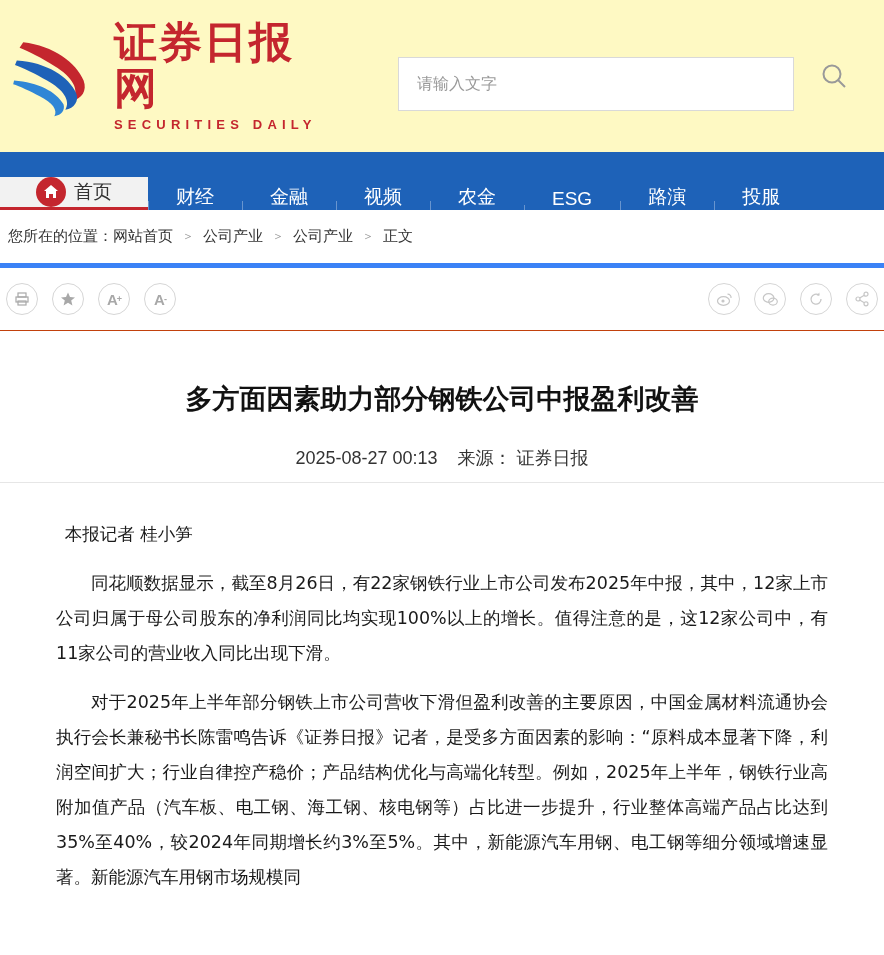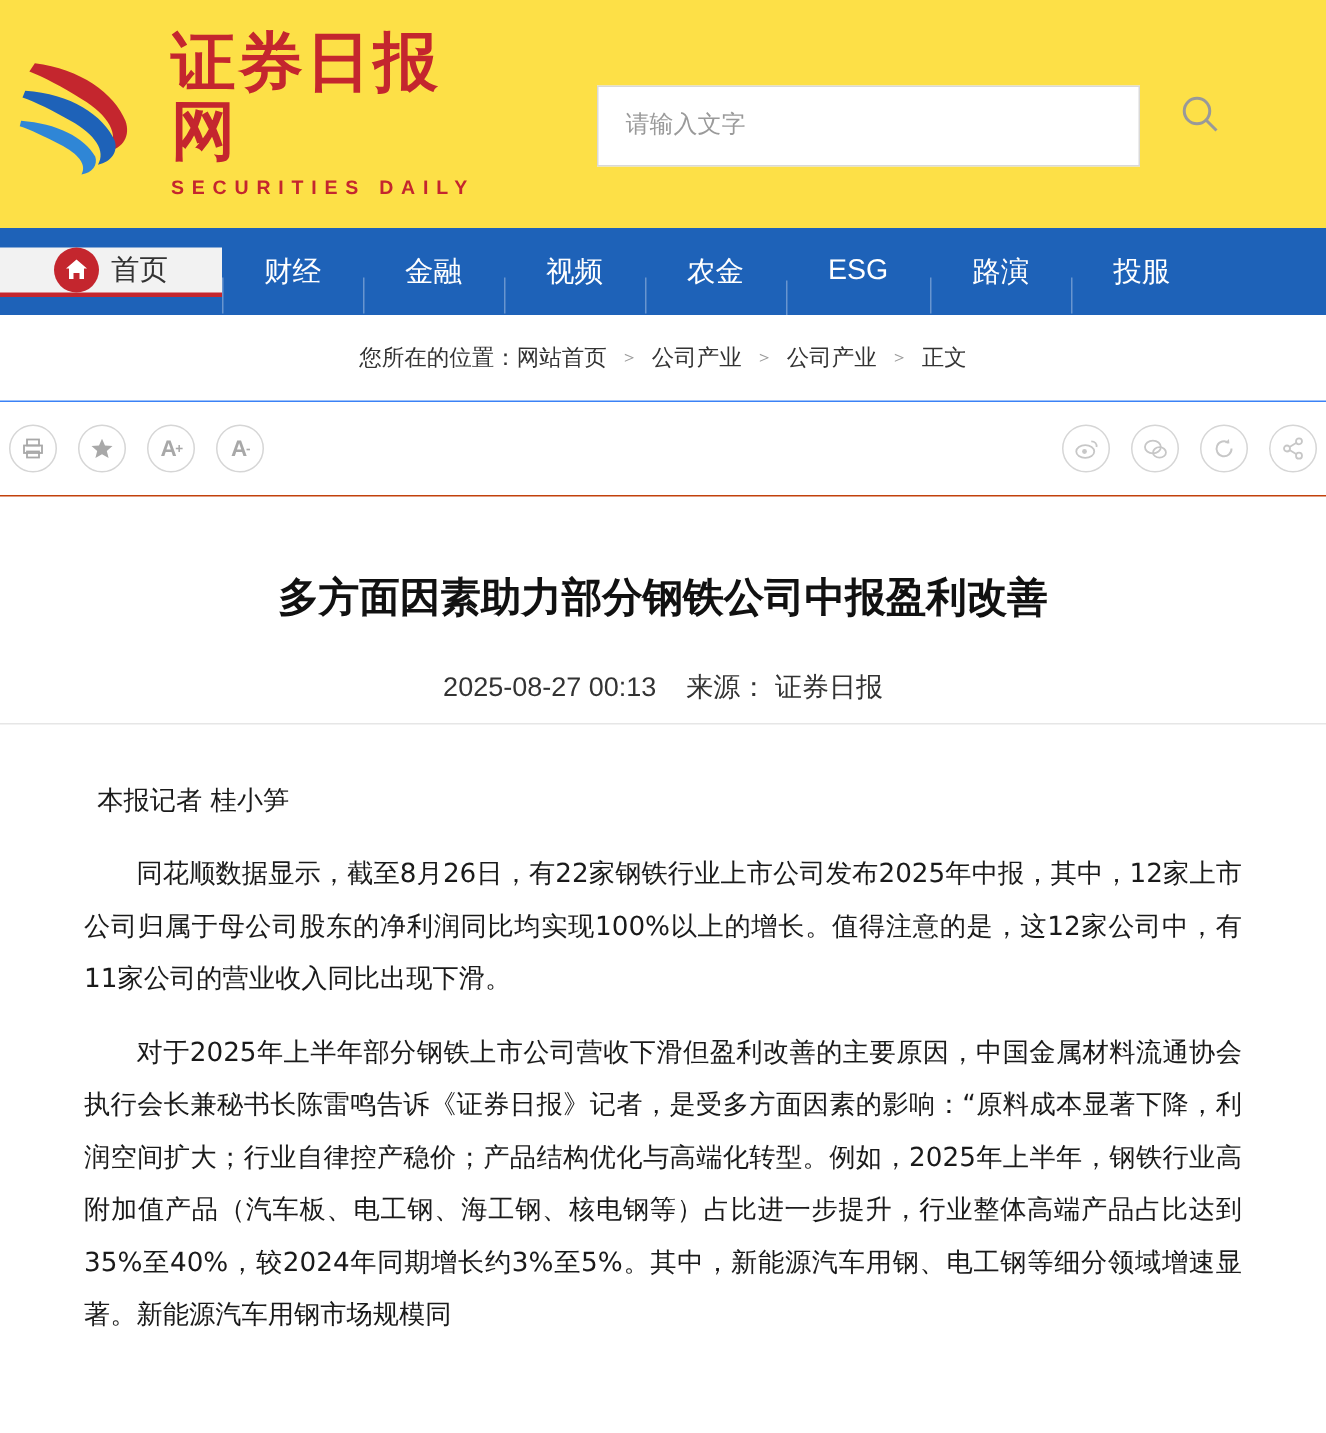--- a/index.html
+++ b/index.html
@@ -12,21 +12,21 @@
     color: #222;
   }
   body { overflow-x: hidden; }
 
   
   .header {
     height: 152px;
     display: flex;
     align-items: center;
     padding: 0 0 0 8px;
-    background: #fde047;
+    background: #fef9c3;
     position: relative;
   }
   .logo-wrap {
     display: flex;
     align-items: center;
     gap: 10px;
     width: 330px;
     padding-left: 4px;
   }
   .logo-mark { width: 92px; height: 86px; flex: none; }
@@ -46,21 +46,21 @@
     margin-top: 6px;
     font-weight: bold;
   }
   .search-area {
     display: flex;
     align-items: center;
     margin-left: 60px;
     gap: 18px;
   }
   .search-box {
-    width: 362px;
+    width: 396px;
     height: 54px;
     border: 1px solid #d9d9d9;
     display: flex;
     align-items: center;
     padding: 0 16px;
     background: #fff;
     margin-top: 16px;
   }
   .search-box input {
     border: none;
@@ -75,21 +75,21 @@
     width: 44px; height: 44px;
     display: flex; align-items: center; justify-content: center;
     background: none; border: none; cursor: pointer;
   }
 
   
   .nav {
     height: 58px;
     background: #1e62b8;
     display: flex;
-    align-items: center;
+    align-items: flex-end;
     color: #fff;
     overflow: hidden;
   }
   .nav-item {
     display: flex;
     align-items: center;
     justify-content: center;
     gap: 8px;
     padding: 0 28px;
     font-size: 19px;
@@ -121,22 +121,21 @@
   }
 
   
   .breadcrumb {
     height: 58px;
     display: flex;
     align-items: center;
     font-size: 15px;
     color: #444;
     padding: 0 8px;
-    border-bottom: 1px solid #3b82f6;
-    justify-content: center;
+    border-bottom: 5px solid #3b82f6;
   }
   .breadcrumb .label { color: #333; }
   .breadcrumb a { color: #333; text-decoration: none; cursor: pointer; }
   .breadcrumb .sep { color: #999; margin: 0 9px; font-size: 12px; }
 
   
   .toolbar {
     height: 62px;
     display: flex;
     align-items: center;

